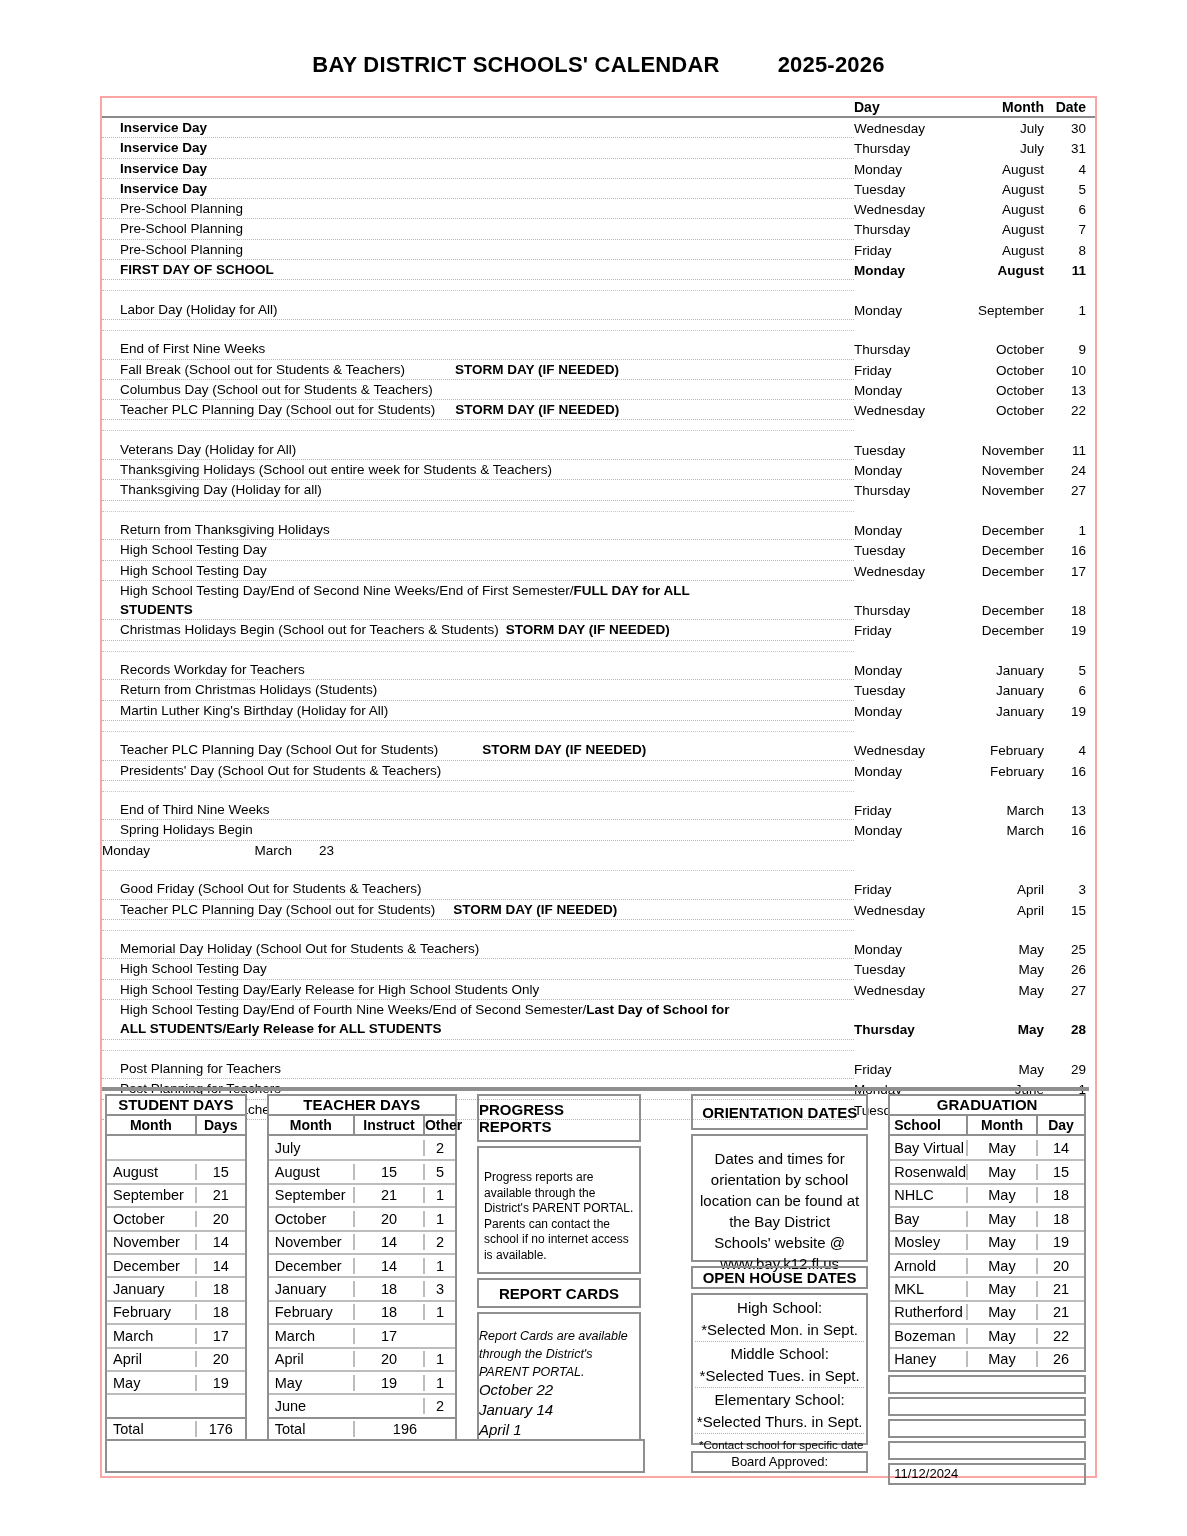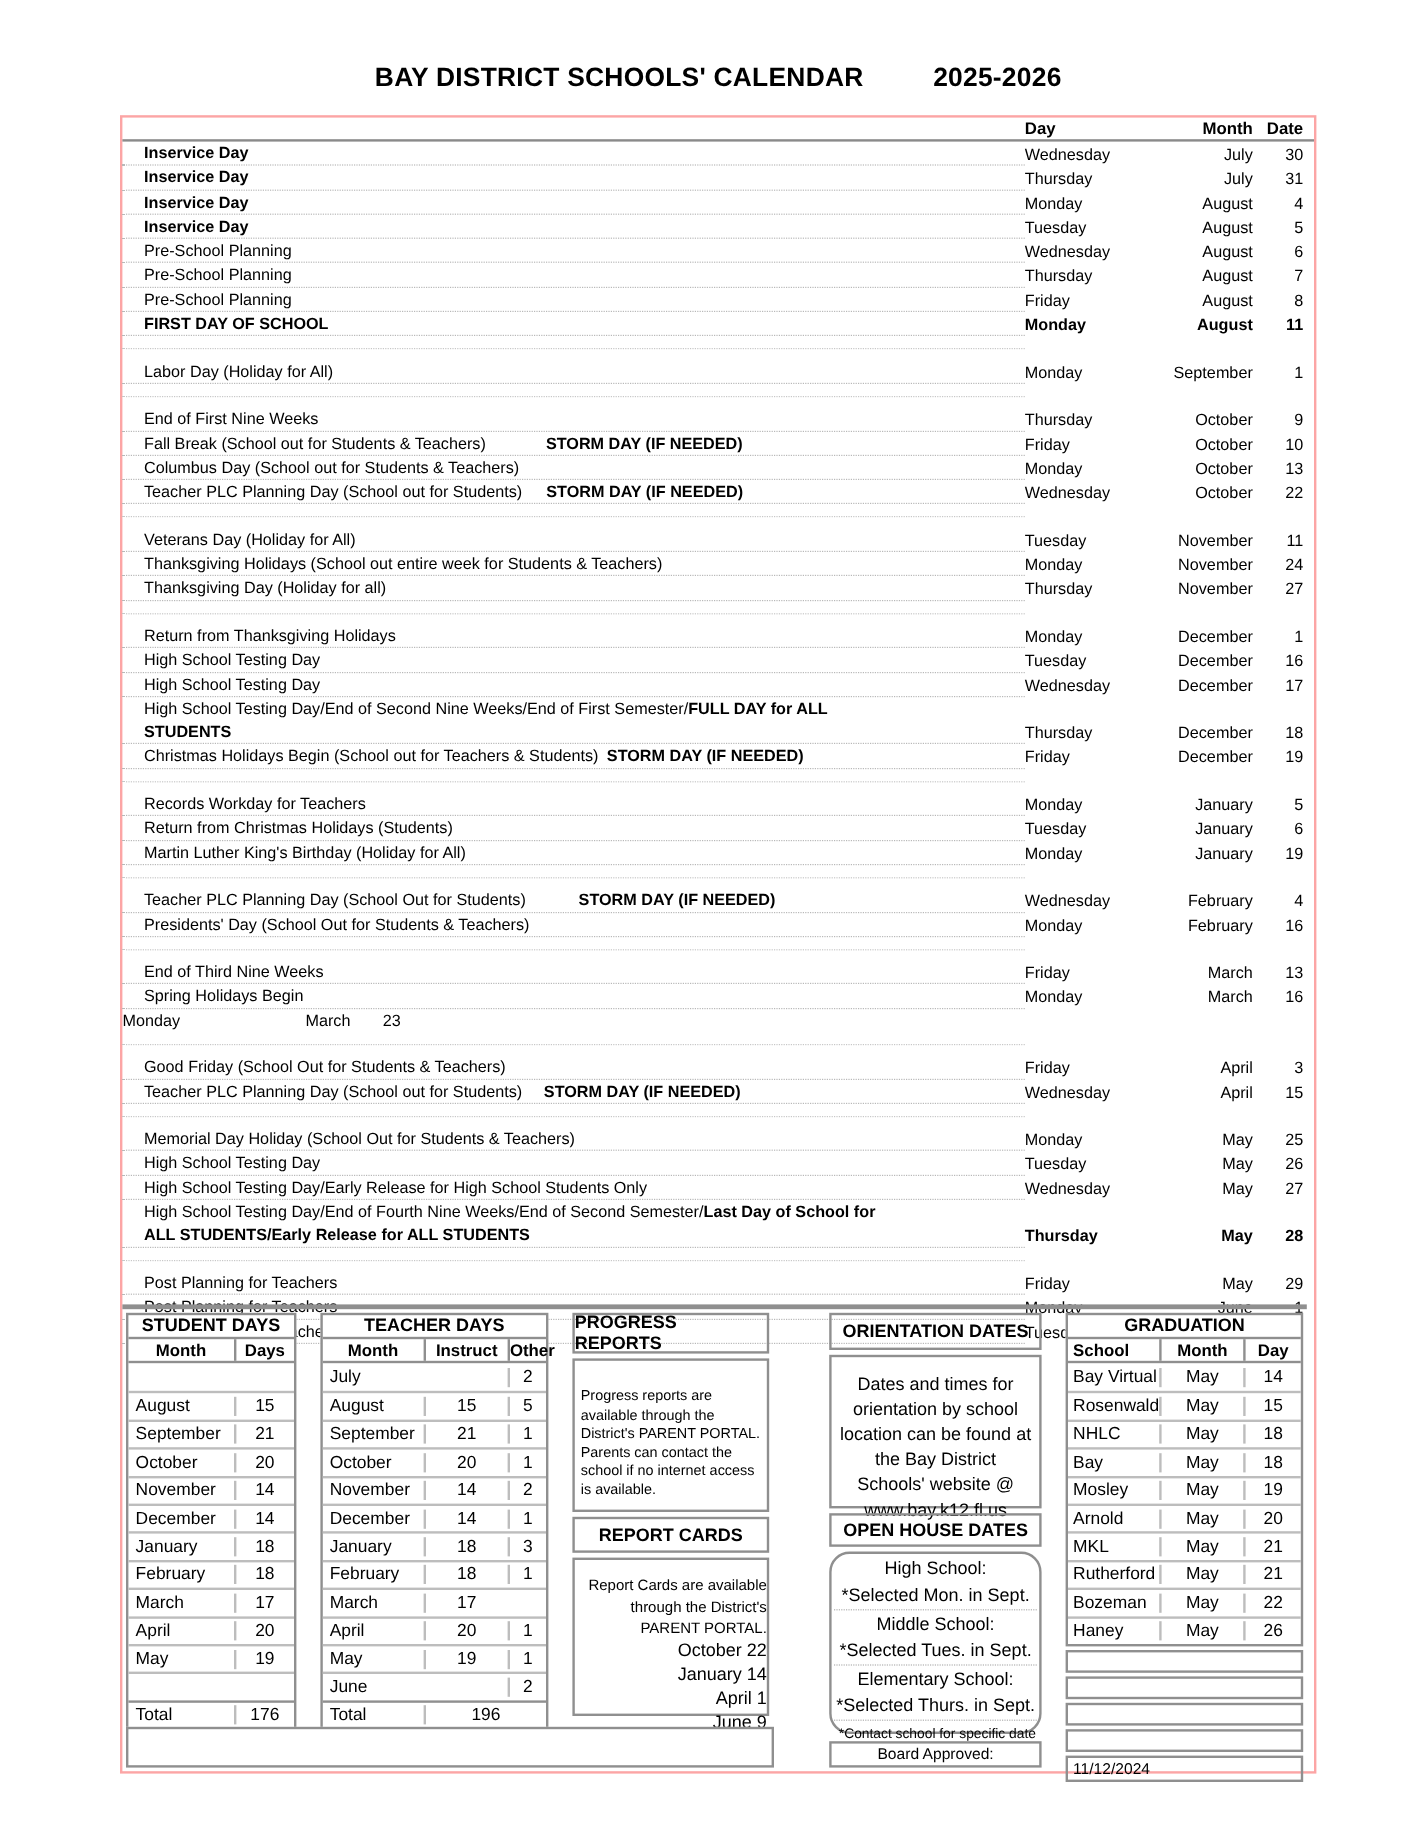--- a/index.html
+++ b/index.html
@@ -58,30 +58,30 @@
   .cl { text-align:left; padding-left:6px; }
   .cc { text-align:center; }
   .vline { border-left:2px solid #bdbdbd; }
   .sub-row .vline { border-left:2px solid #8f8f8f; }
 
   .st-month { flex:1; } .st-days { width:50px; }
   .tc-month { flex:1; } .tc-instr { width:70px; } .tc-other { width:32px; }
   .tc-span  { width:102px; }
   .gr-school { flex:1; padding-left:4px; } .gr-month { width:70px; } .gr-day { width:48px; }
 
-  .hbox { border:2px solid #8f8f8f; height:34px; display:flex; align-items:center; justify-content:center;
+  .hbox { border:2px solid #8f8f8f; height:48px; display:flex; align-items:center; justify-content:center;
     font-weight:bold; font-size:15px; margin-bottom:4px; box-sizing:border-box; }
   .hbox.short { height:30px; }
   .bodybox { border:2px solid #8f8f8f; box-sizing:border-box; margin-bottom:4px; background:#fff; }
   .progress-body { height:128px; font-size:12px; line-height:15.5px; padding:22px 5px 0 5px; }
   .orient-body { height:128px; font-size:15px; line-height:21px; text-align:center; padding:12px 6px 0 6px; }
-  .report-body { height:132px; text-align:right; padding-top:12px; }
+  .report-body { height:132px; text-align:left; padding-top:12px;font-style:italic; }
   .rc-small { font-size:12.5px; line-height:16px; }
   .rc-big { font-size:15px; line-height:20px; }
-  .openhouse-body { height:152px; text-align:center; font-size:15px; padding-top:2px;border-radius:17px; }
+  .openhouse-body { height:152px; text-align:center; font-size:15px; padding-top:2px; }
   .oh-label { line-height:22px; }
   .oh-value { line-height:21px; }
   .oh-div { border-bottom:1px dotted #b0b0b0; margin:1px 2px; }
   .oh-note { font-size:11.5px; text-align:center; padding:3px 0 0 3px; line-height:14px; }
   .board-box { border:2px solid #8f8f8f; height:22px; line-height:18px; font-size:13px; text-align:center;
     box-sizing:border-box; margin-top:2px; }
   .empty-box { border:2px solid #8f8f8f; height:19px; margin-top:3px; box-sizing:border-box; }
   .date-box { border:2px solid #8f8f8f; height:22px; line-height:18px; font-size:13px; text-align:left;
     padding-left:4px; box-sizing:border-box; margin-top:3px; }
   .empty-left {

